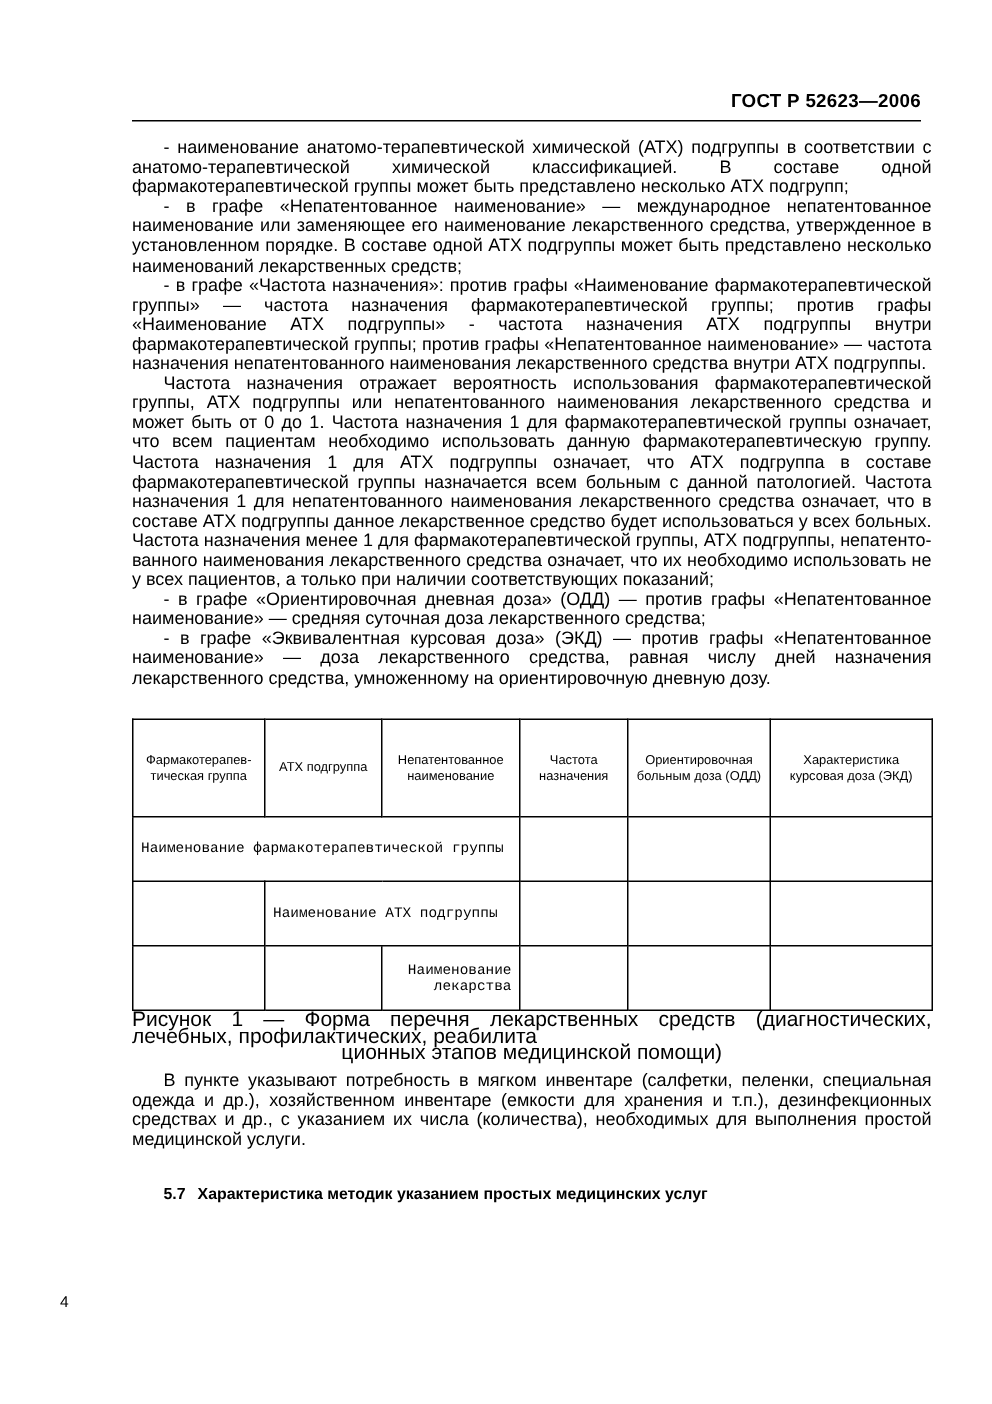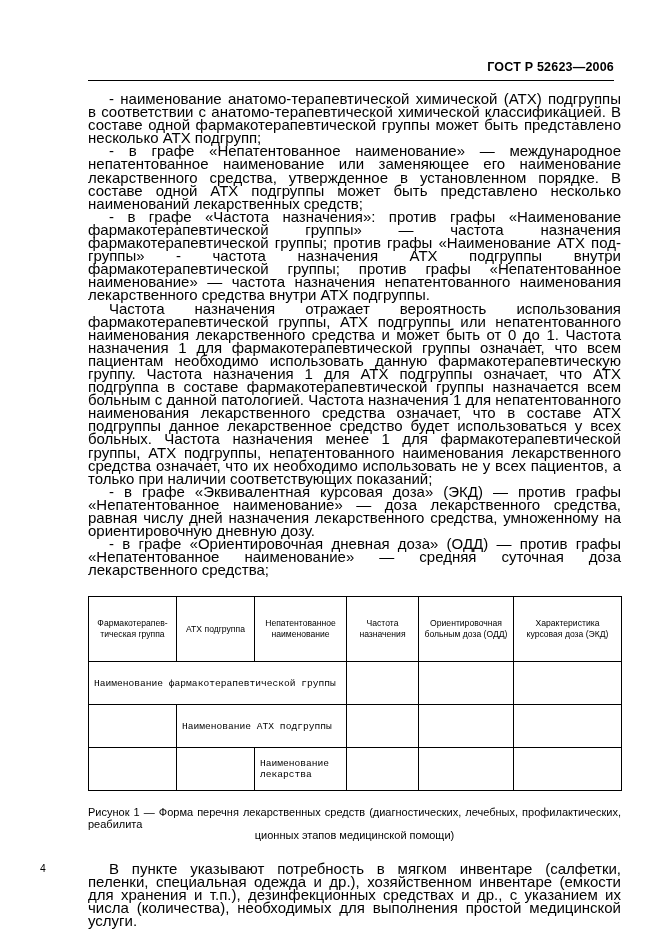--- a/index.html
+++ b/index.html
@@ -40,21 +40,21 @@
     height: 0;
   }
   .content {
     position: absolute;
     top: 92px;
     left: 88px;
     width: 533px;
   }
   p {
     margin: 0;
-    font-size: 15px;
+    font-size: 12px;
     line-height: 13.1px;
     text-align: justify;
     text-indent: 21px;
     hyphens: manual;
   }
   table.form {
     border-collapse: collapse;
     width: 533px;
     margin-top: 20px;
     table-layout: fixed;
@@ -69,37 +69,36 @@
   table.form thead th {
     text-align: center;
     font-weight: normal;
     height: 56px;
   }
   table.form tbody td {
     height: 34px;
     font-size: 9.6px;
     font-family: Liberation Mono, monospace;
   }
-  .cell-center { text-align: left; }
+  .cell-center { text-align: right; }
   .fig-caption {
-    margin-top: 16px;
-    font-size: 11px;
+    font-size: 14px;
     line-height: 11.4px;
     text-align: center;
     text-indent: 0;
   }
   .fig-caption .line1 { display: block; text-align: justify; }
   .section-head {
     font-size: 10.6px;
     font-weight: bold;
     margin-top: 24px;
     text-indent: 21px;
   }
   .section-head .num { margin-right: 8px; }
-  .body-after-head { margin-top: 20px; }
+  .body-after-head { margin-top: 6px; }
   .page-number {
     position: absolute;
     left: 40px;
     bottom: 62px;
     font-size: 10.4px;
   }
   .col-1 { width: 88px; }
   .col-2 { width: 78px; }
   .col-3 { width: 92px; }
   .col-4 { width: 72px; }
@@ -113,22 +112,22 @@
 
   <div class="header">ГОСТ Р 52623—2006</div>
   <div class="header-rule"></div>
 
   <div class="content">
 
     <p>- наименование анатомо-терапевтической химической (АТХ) подгруппы в соответствии с анато­мо-терапевтической химической классификацией. В составе одной фармакотерапевтической группы может быть представлено несколько АТХ подгрупп;</p>
     <p>- в графе «Непатентованное наименование» — международное непатентованное наименование или заменяющее его наименование лекарственного средства, утвержденное в установленном порядке. В составе одной АТХ подгруппы может быть представлено несколько наименований лекарственных средств;</p>
     <p>- в графе «Частота назначения»: против графы «Наименование фармакотерапевтической груп­пы» — частота назначения фармакотерапевтической группы; против графы «Наименование АТХ под­группы» - частота назначения АТХ подгруппы внутри фармакотерапевтической группы; против графы «Непатентованное наименование» — частота назначения непатентованного наименования лекар­ственного средства внутри АТХ подгруппы.</p>
     <p>Частота назначения отражает вероятность использования фармакотерапевтической группы, АТХ подгруппы или непатентованного наименования лекарственного средства и может быть от 0 до 1. Часто­та назначения 1 для фармакотерапевтической группы означает, что всем пациентам необходимо использовать данную фармакотерапевтическую группу. Частота назначения 1 для АТХ подгруппы озна­чает, что АТХ подгруппа в составе фармакотерапевтической группы назначается всем больным с дан­ной патологией. Частота назначения 1 для непатентованного наименования лекарственного средства означает, что в составе АТХ подгруппы данное лекарственное средство будет использоваться у всех больных. Частота назначения менее 1 для фармакотерапевтической группы, АТХ подгруппы, непатенто­ванного наименования лекарственного средства означает, что их необходимо использовать не у всех пациентов, а только при наличии соответствующих показаний;</p>
+    <p>- в графе «Ориентировочная дневная доза» (ОДД) — против графы «Непатентованное наиме­нование» — средняя суточная доза лекарственного средства;</p>
     <p>- в графе «Эквивалентная курсовая доза» (ЭКД) — против графы «Непатентованное наименова­ние» — доза лекарственного средства, равная числу дней назначения лекарственного средства, умно­женному на ориентировочную дневную дозу.</p>
-    <p>- в графе «Ориентировочная дневная доза» (ОДД) — против графы «Непатентованное наиме­нование» — средняя суточная доза лекарственного средства;</p>
 
     <table class="form">
       <colgroup>
         <col class="col-1">
         <col class="col-2">
         <col class="col-3">
         <col class="col-4">
         <col class="col-5">
         <col class="col-6">
       </colgroup>

